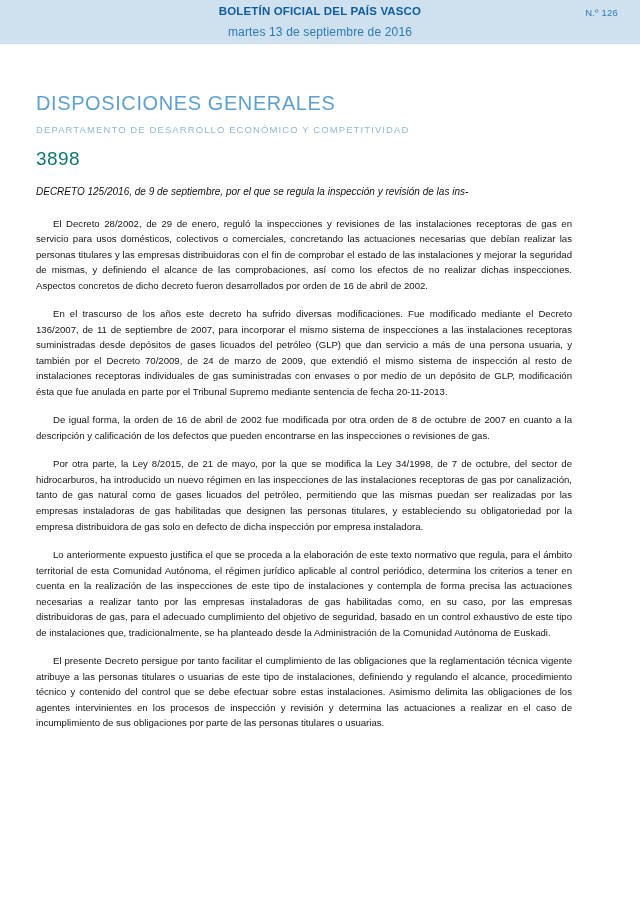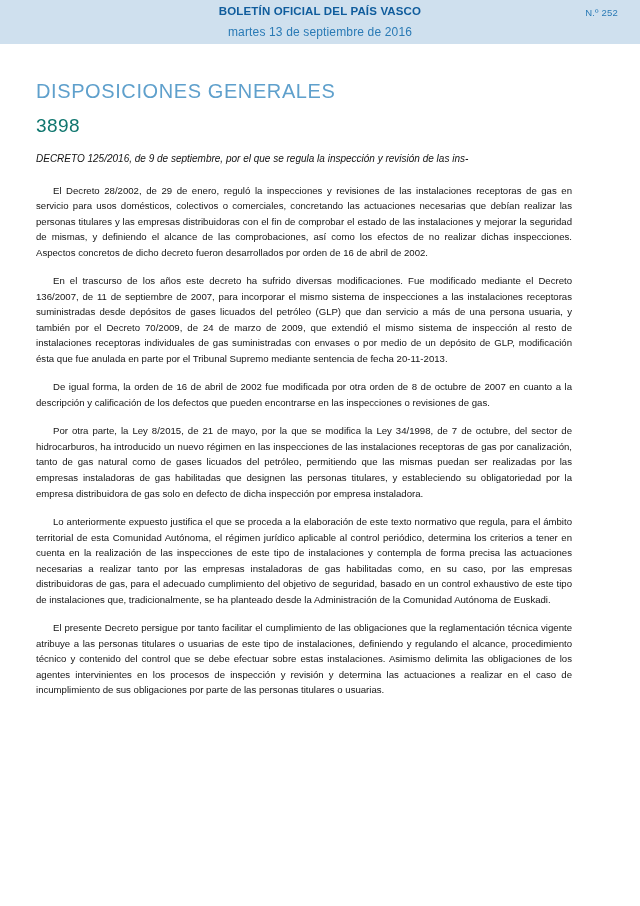--- a/index.html
+++ b/index.html
@@ -63,21 +63,21 @@
     letter-spacing: 0.15px;
   }
 
   
   .content {
     padding: 0 36px;
     box-sizing: border-box;
   }
 
   .section-title {
-    margin-top: 36px;
+    margin-top: 48px;
     font-size: 20px;
     color: #5fa0cc;
     letter-spacing: 0.6px;
     font-weight: normal;
     line-height: 1.1;
   }
   .dept-title {
     margin-top: 10px;
     font-size: 9.5px;
     color: #8fb8d6;
@@ -141,27 +141,28 @@
     letter-spacing: 0.2px;
   }
 </style>
 </head>
 <body>
 
 <div class="page">
 
   <div class="masthead">
     <div class="masthead-title">BOLETÍN OFICIAL DEL PAÍS VASCO</div>
-    <div class="masthead-issue">N.º 252</div>
+    <div class="masthead-issue">N.º 126</div>
     <div class="masthead-date">martes 13 de septiembre de 2016</div>
   </div>
 
   <div class="content">
 
     <div class="section-title">DISPOSICIONES GENERALES</div>
+    <div class="dept-title">DEPARTAMENTO DE DESARROLLO ECONÓMICO Y COMPETITIVIDAD</div>
     <div class="entry-number">3898</div>
 
     <div class="decree-title">
       <span>DECRETO 125/2016, de 9 de septiembre, por el que se regula la inspección y revisión de las ins-</span>
     </div>
 
     <p class="body-par">El Decreto 28/2002, de 29 de enero, reguló la inspecciones y revisiones de las instalaciones receptoras de gas en servicio para usos domésticos, colectivos o comerciales, concretando las actuaciones necesarias que debían realizar las personas titulares y las empresas distribuidoras con el fin de comprobar el estado de las instalaciones y mejorar la seguridad de mismas, y definiendo el alcance de las comprobaciones, así como los efectos de no realizar dichas inspecciones. Aspectos concretos de dicho decreto fueron desarrollados por orden de 16 de abril de 2002.</p>
     <p class="body-par">En el trascurso de los años este decreto ha sufrido diversas modificaciones. Fue modificado mediante el Decreto 136/2007, de 11 de septiembre de 2007, para incorporar el mismo sistema de inspecciones a las instalaciones receptoras suministradas desde depósitos de gases licuados del petróleo (GLP) que dan servicio a más de una persona usuaria, y también por el Decreto 70/2009, de 24 de marzo de 2009, que extendió el mismo sistema de inspección al resto de instalaciones receptoras individuales de gas suministradas con envases o por medio de un depósito de GLP, modificación ésta que fue anulada en parte por el Tribunal Supremo mediante sentencia de fecha 20-11-2013.</p>
     <p class="body-par">De igual forma, la orden de 16 de abril de 2002 fue modificada por otra orden de 8 de octubre de 2007 en cuanto a la descripción y calificación de los defectos que pueden encontrarse en las inspecciones o revisiones de gas.</p>
     <p class="body-par">Por otra parte, la Ley 8/2015, de 21 de mayo, por la que se modifica la Ley 34/1998, de 7 de octubre, del sector de hidrocarburos, ha introducido un nuevo régimen en las inspecciones de las instalaciones receptoras de gas por canalización, tanto de gas natural como de gases licuados del petróleo, permitiendo que las mismas puedan ser realizadas por las empresas instaladoras de gas habilitadas que designen las personas titulares, y estableciendo su obligatoriedad por la empresa distribuidora de gas solo en defecto de dicha inspección por empresa instaladora.</p>

